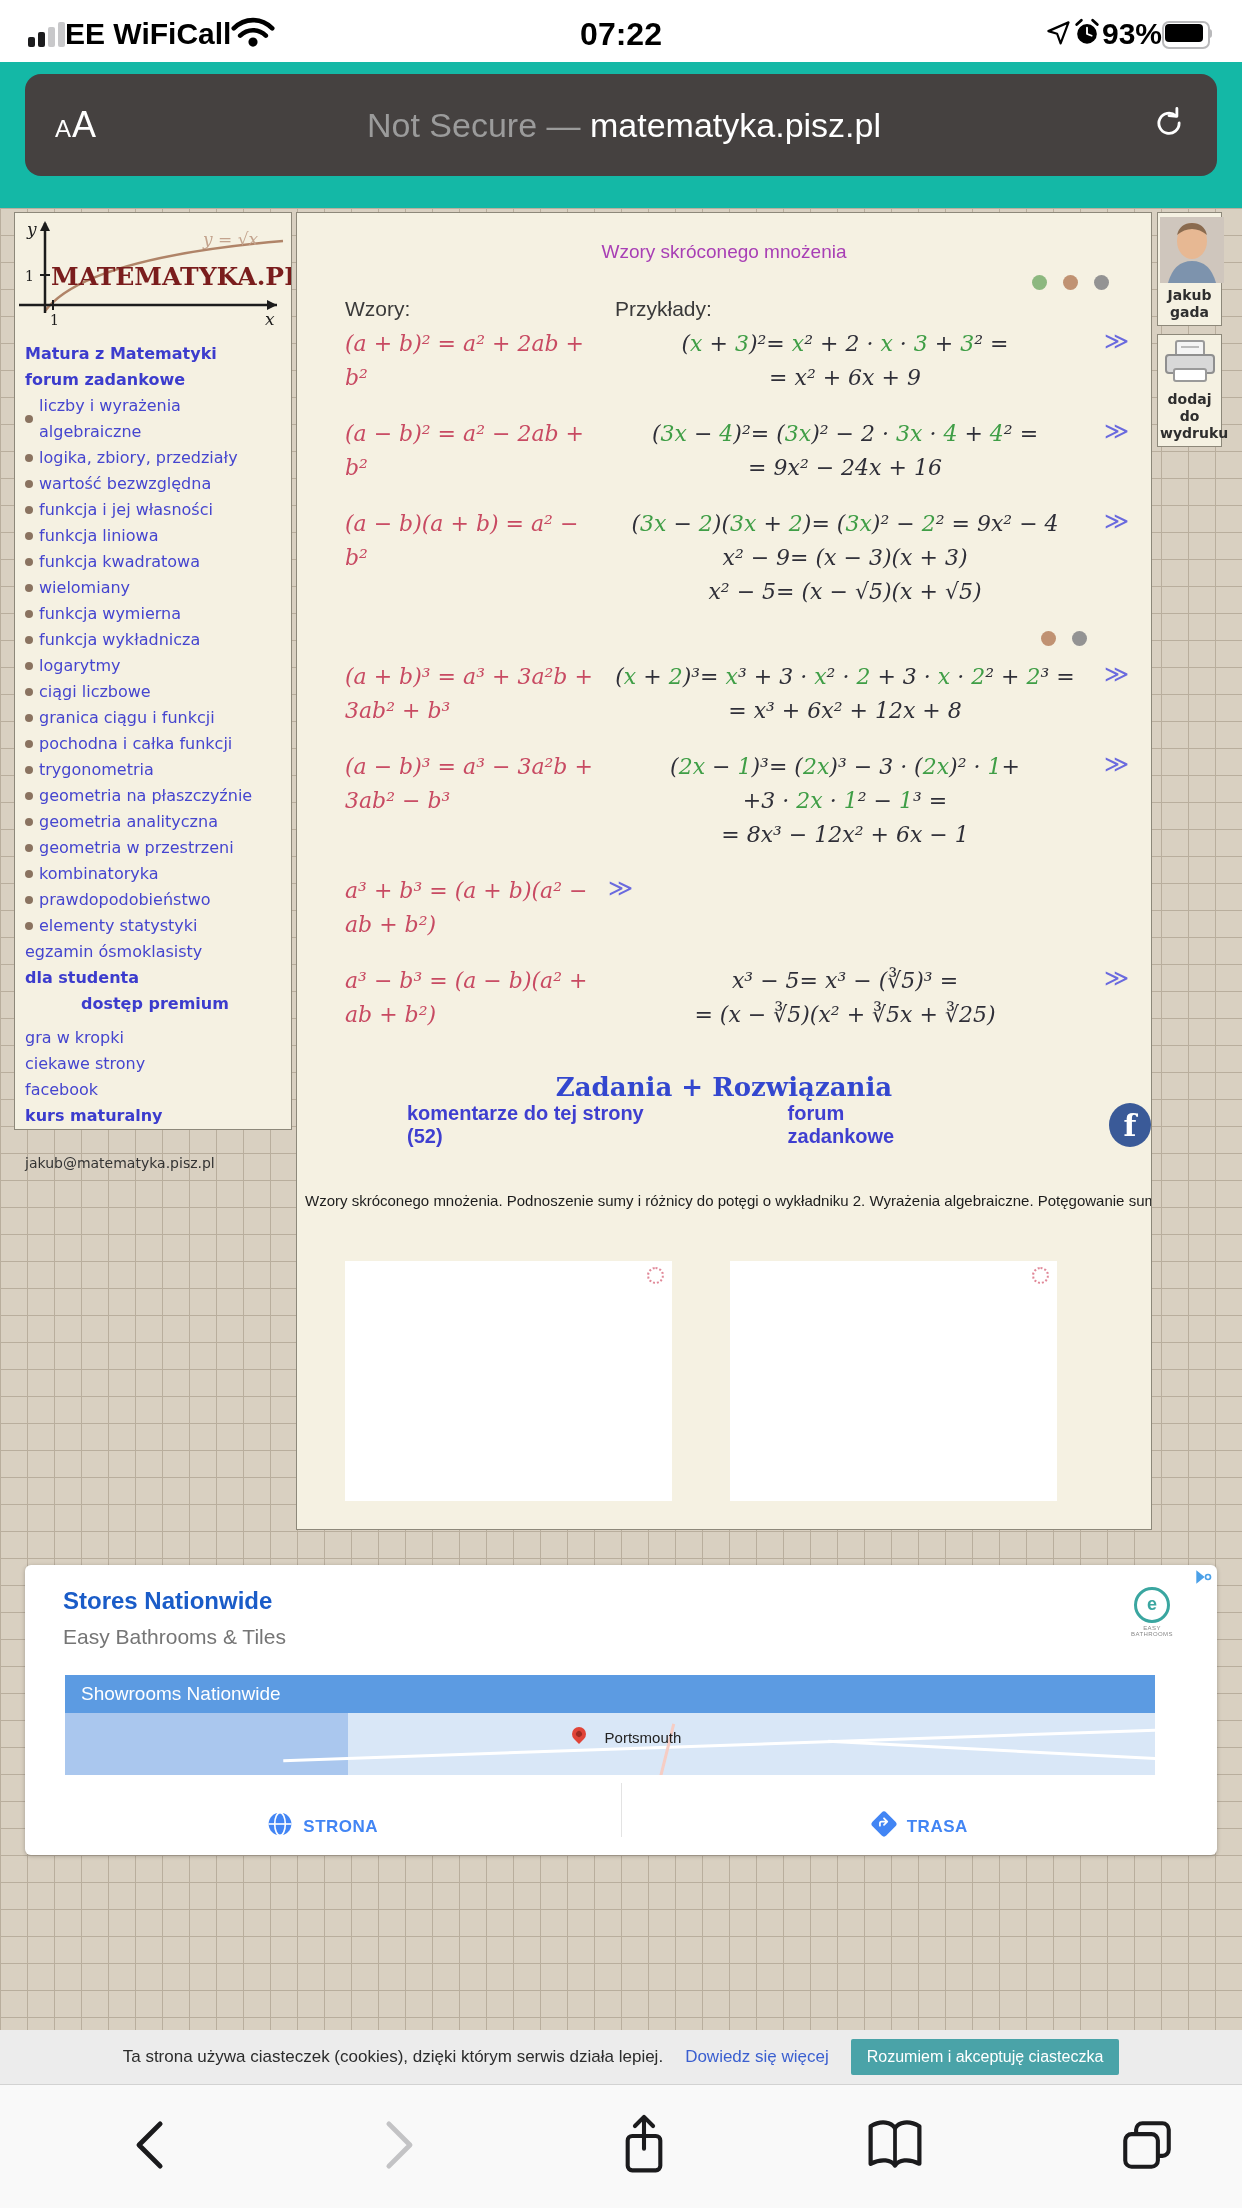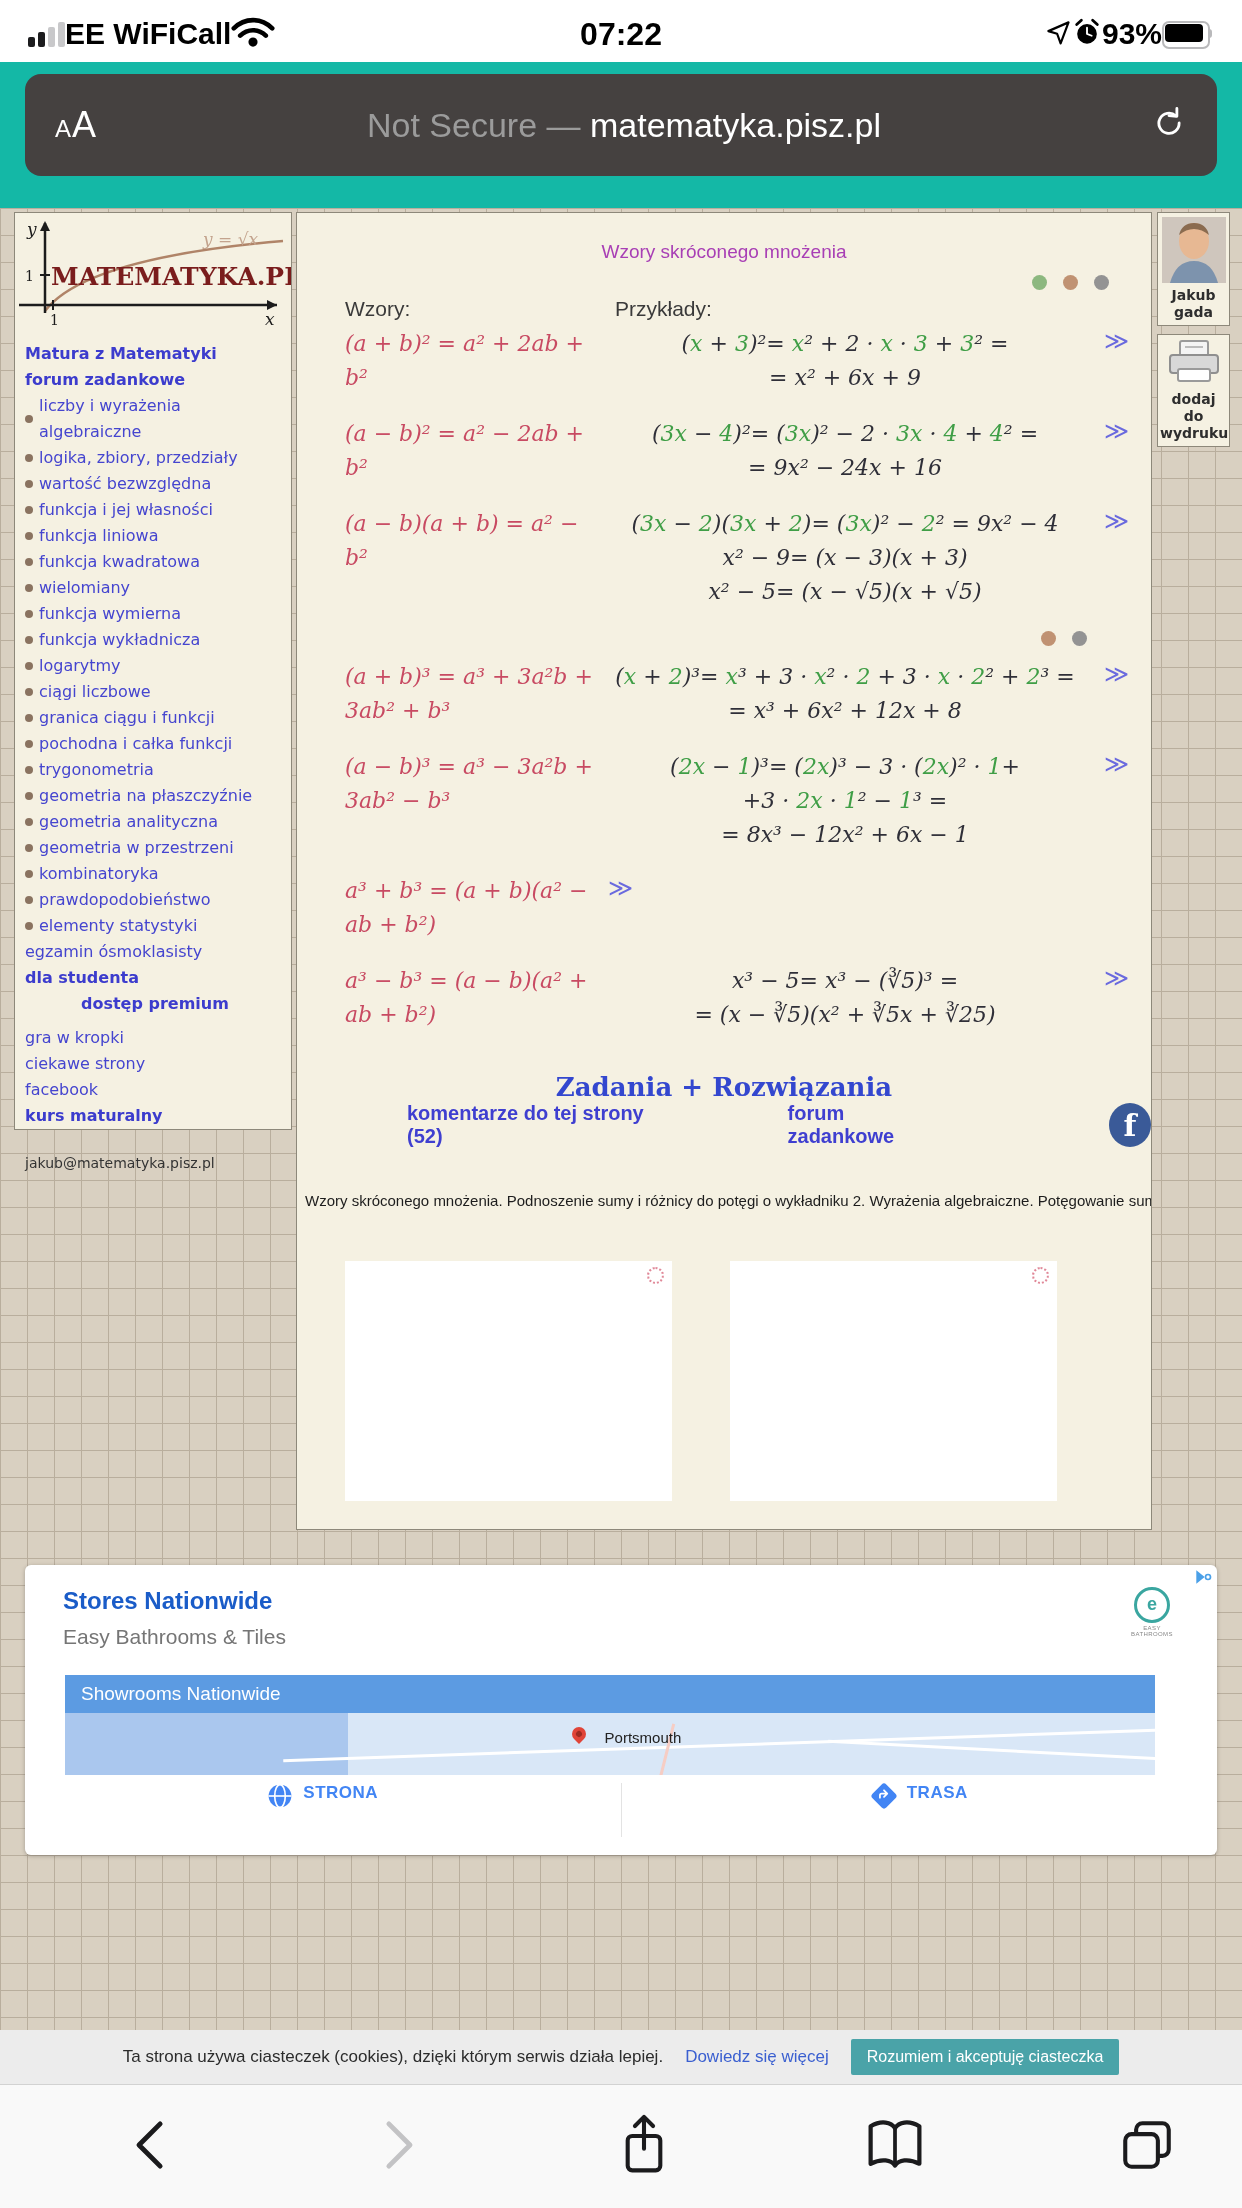--- a/index.html
+++ b/index.html
@@ -66,21 +66,21 @@
     font-size:26px;color:#3347cf;}
   .blinks{display:flex;align-items:center;justify-content:flex-start;padding-left:110px;gap:115px;}
   .blink{font-size:20px;font-weight:bold;color:#3f3fd0;cursor:pointer;}
   .fb{width:44px;height:44px;border-radius:50%;background:#3a5a98;color:#fff;display:flex;align-items:center;
     justify-content:center;font-family:"DejaVu Serif",serif;font-weight:bold;font-size:30px;cursor:pointer;margin-left:45px;}
   .desc{margin-top:44px;padding:0 8px;font-size:15px;color:#1d1d1d;text-align:center;white-space:nowrap;overflow:hidden;}
   .adslots{margin-top:52px;display:flex;padding-left:48px;gap:58px;}
   .adslot{width:327px;height:240px;background:#fff;position:relative;}
   .adslot .cglyph{position:absolute;top:6px;right:8px;width:13px;height:13px;border:2px dotted #e08898;border-radius:50%;}
   
-  .rail{position:absolute;left:1157px;top:4px;width:73px;}
+  .rail{position:absolute;left:1157px;top:4px;width:65px;}
   .rbox{background:#f5f1e2;border:1px solid #8d887a;box-sizing:border-box;text-align:center;
     padding:4px 2px;margin-bottom:8px;cursor:pointer;}
   .rcap{font-family:"DejaVu Sans",sans-serif;font-size:14px;font-weight:bold;color:#2e2e2e;line-height:17px;}
   
   .adcard{position:absolute;left:25px;top:1357px;width:1192px;height:290px;background:#fff;border-radius:6px;
     box-shadow:0 1px 4px rgba(0,0,0,.25);}
   .adchoice{position:absolute;top:2px;right:2px;width:22px;height:22px;color:#4aa0e8;font-size:16px;}
   .adtitle{position:absolute;left:38px;top:22px;font-size:24px;font-weight:bold;color:#1a5cc8;cursor:pointer;}
   .adsub{position:absolute;left:38px;top:60px;font-size:21px;color:#757575;}
   .adlogo{position:absolute;right:40px;top:22px;width:50px;text-align:center;cursor:pointer;}
@@ -92,21 +92,21 @@
   .admap{position:absolute;left:40px;right:62px;top:148px;height:62px;background:#d9e7f7;overflow:hidden;cursor:pointer;}
   .water{position:absolute;left:0;top:0;width:26%;height:100%;background:#aac7ee;}
   .road1{position:absolute;left:20%;top:30px;width:85%;height:3px;background:#fff;transform:rotate(-2deg);}
   .road2{position:absolute;left:55%;top:10px;width:3px;height:60px;background:#f6cdc4;transform:rotate(14deg);}
   .road3{position:absolute;left:70%;top:36px;width:32%;height:3px;background:#fff;transform:rotate(3deg);}
   .pin{position:absolute;left:46.5%;top:14px;width:14px;height:14px;background:#e04438;border-radius:50% 50% 50% 0;
     transform:rotate(-45deg);}
   .pin::after{content:"";position:absolute;left:4px;top:4px;width:6px;height:6px;background:#9e2b22;border-radius:50%;}
   .maplabel{position:absolute;left:49.5%;top:16px;font-size:15px;font-weight:normal;color:#222;}
   .adbtns{position:absolute;left:0;right:0;top:218px;height:54px;display:flex;}
-  .adbtn{flex:1;display:flex;align-items:flex-start;justify-content:center;gap:10px;color:#4285f4;
+  .adbtn{flex:1;display:flex;align-items:flex-end;justify-content:center;gap:10px;color:#4285f4;
     font-size:17px;font-weight:bold;letter-spacing:.5px;cursor:pointer;}
   .adbtn + .adbtn{border-left:1px solid #e3e3e3;}
   
   .cookiebar{position:absolute;left:0;top:2030px;width:1242px;height:54px;background:#ececec;
     display:flex;align-items:center;justify-content:center;gap:22px;}
   .ck-text{font-size:17px;color:#2c2c2c;}
   .ck-link{font-size:17px;color:#3a5fd0;cursor:pointer;}
   .ck-btn{background:#4aa3a8;color:#fff;font-size:16px;padding:9px 16px;border-radius:2px;cursor:pointer;}
   
   .toolbar{position:absolute;left:0;top:2084px;width:1242px;height:124px;background:#f9f9f9;

